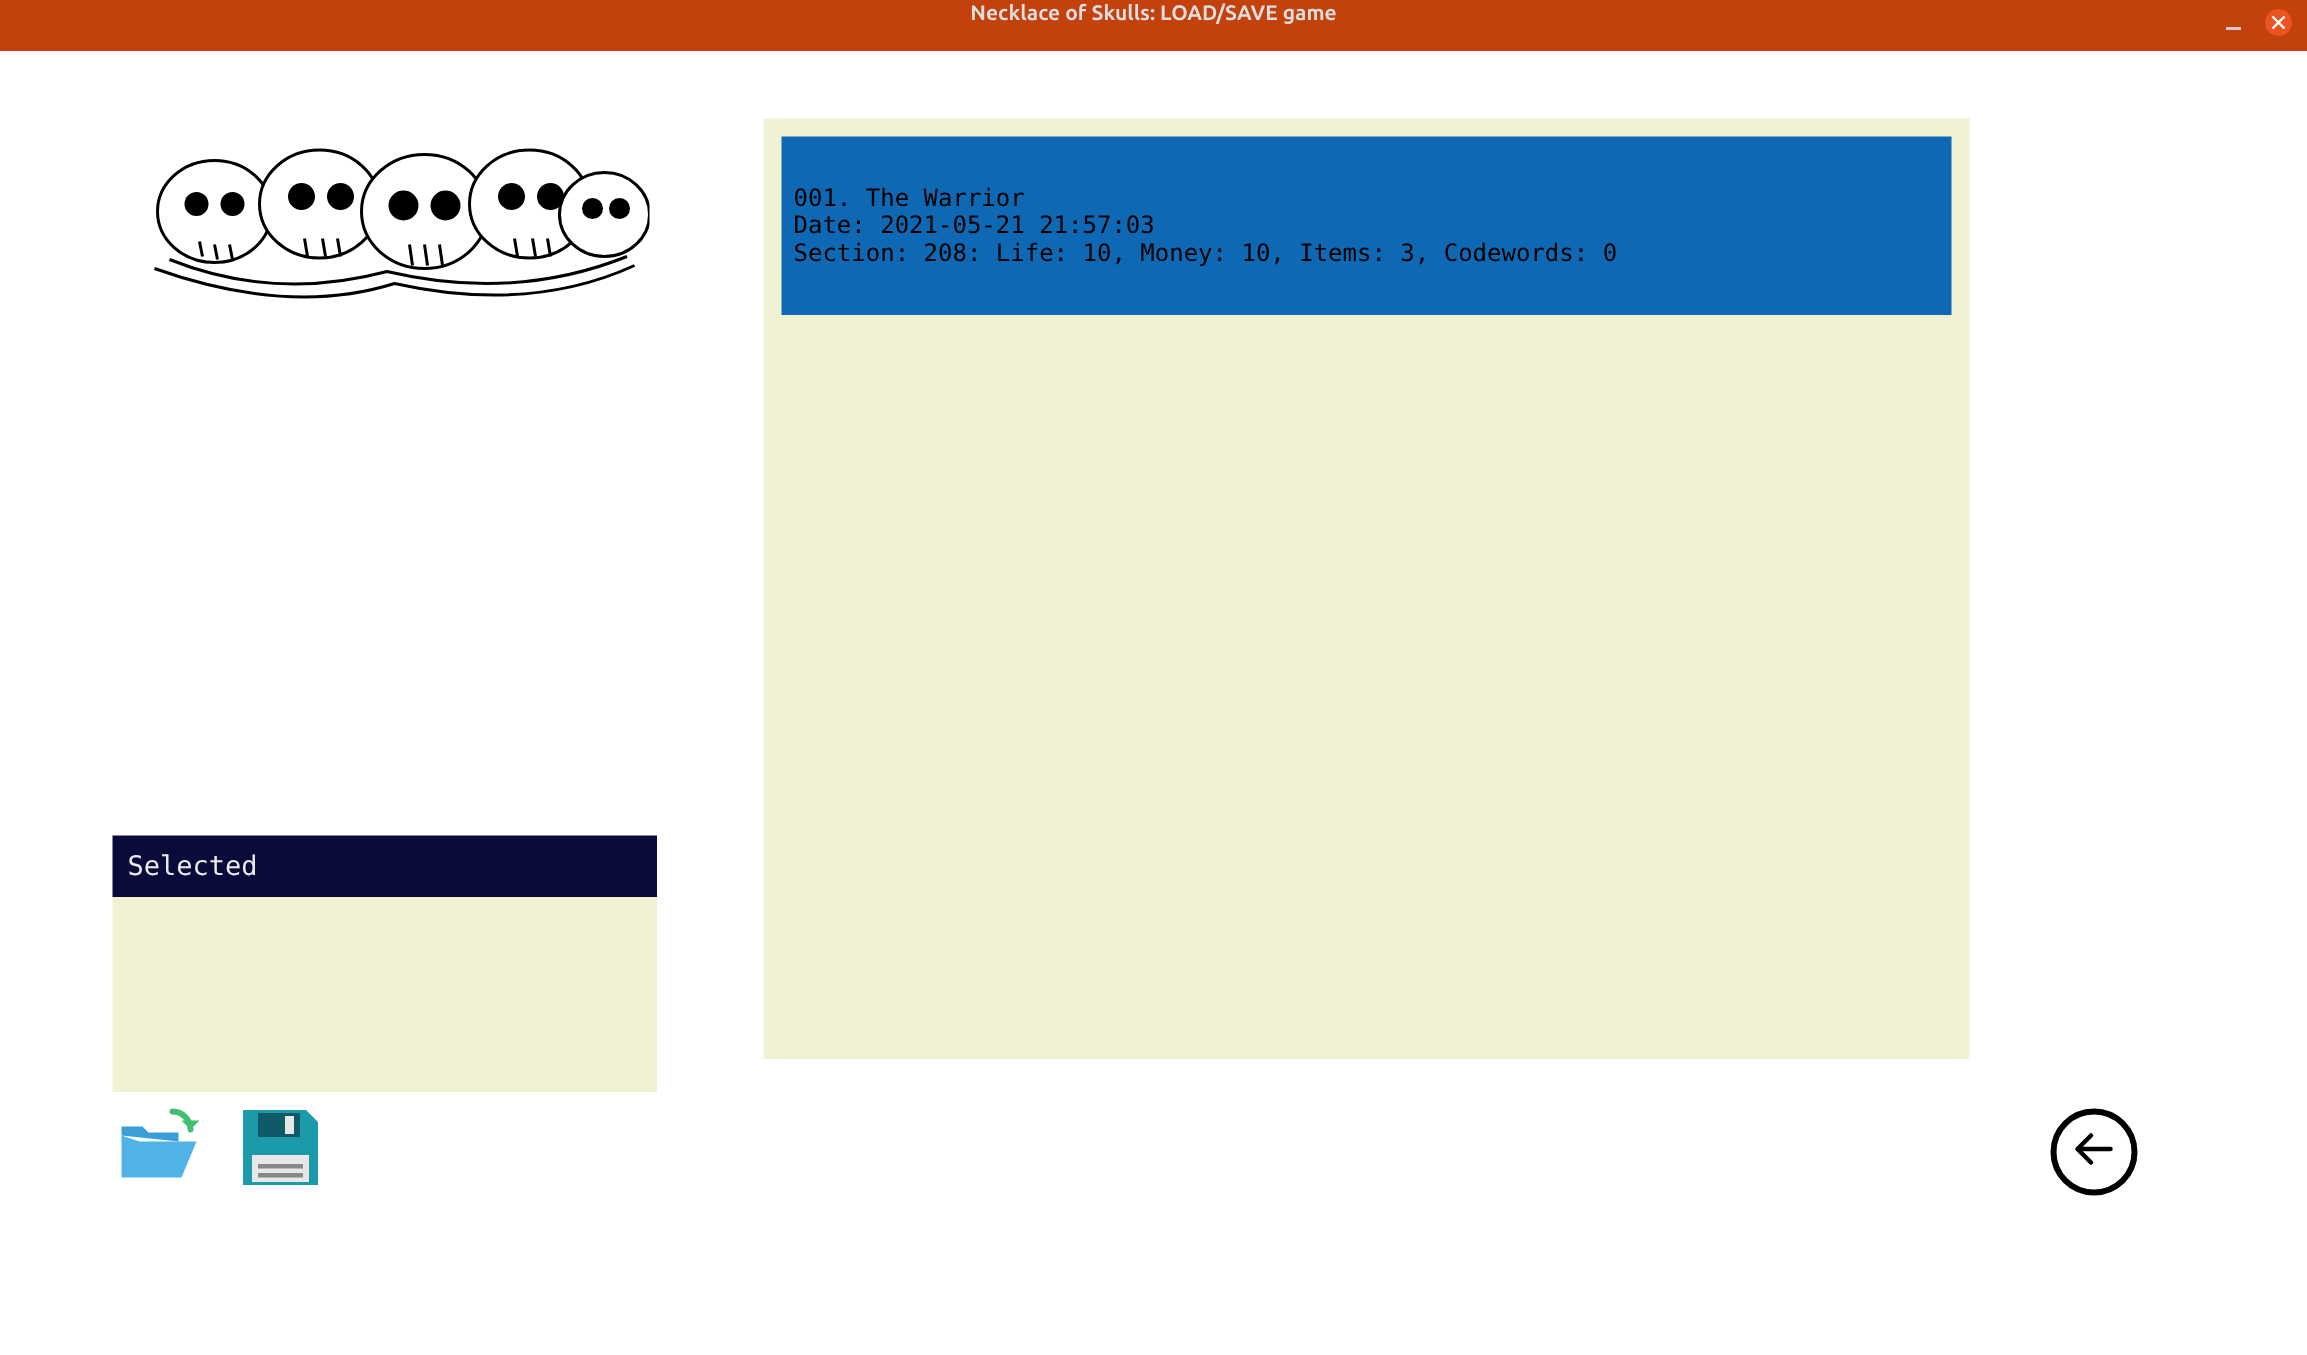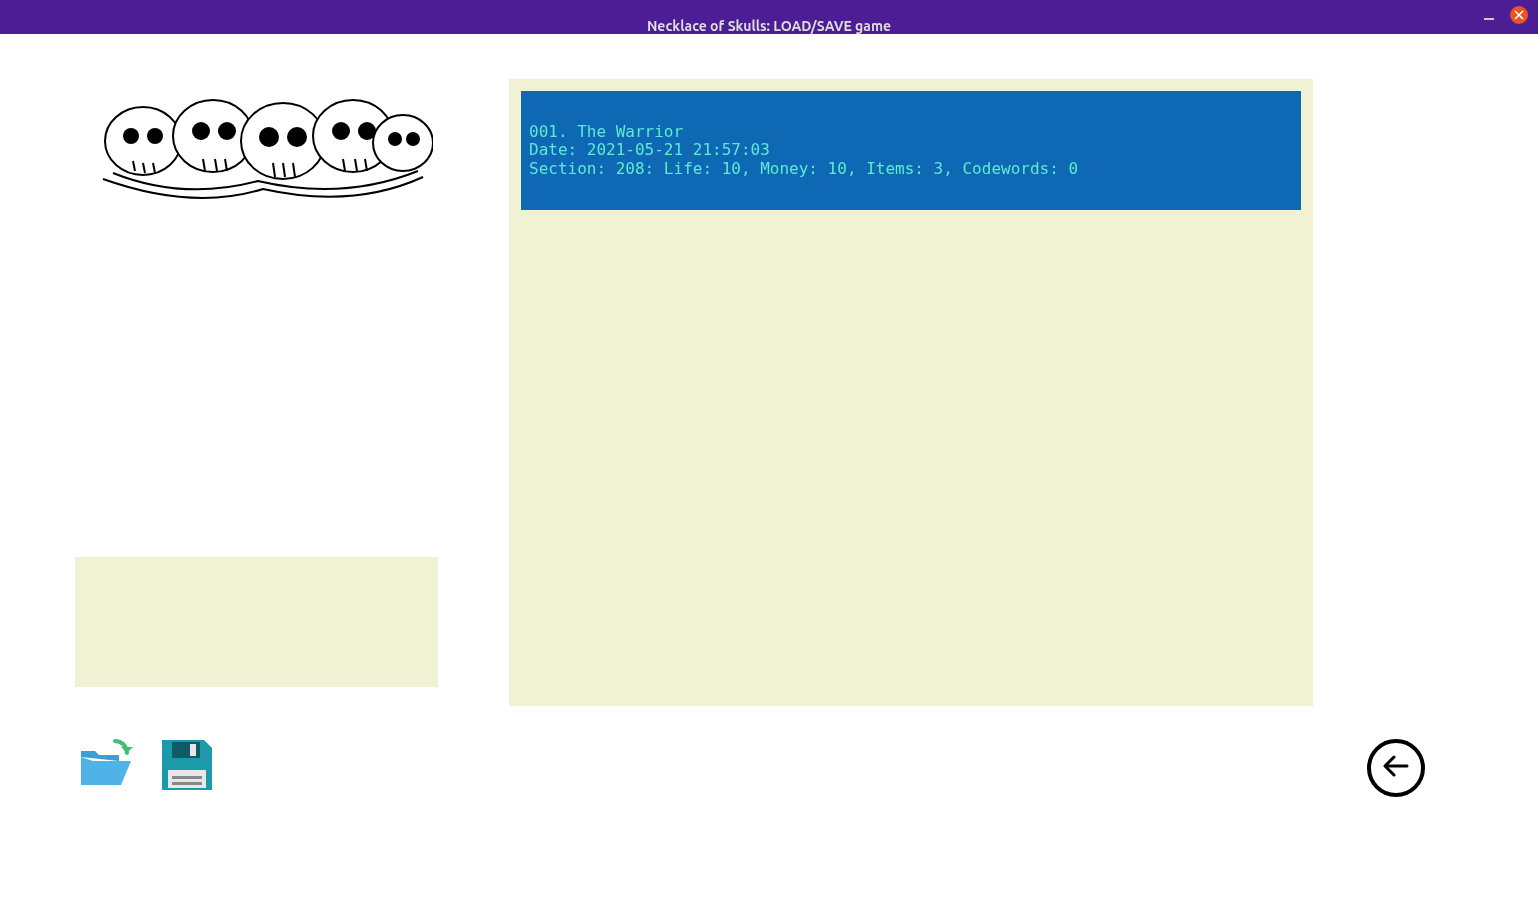--- a/index.html
+++ b/index.html
@@ -6,24 +6,24 @@
   body {
     width: 1538px;
     height: 903px;
     font-family: "DejaVu Sans Mono", "Consolas", monospace;
     background: #000;
     overflow: hidden;
   }
   .titlebar {
     width: 100%;
     height: 34px;
-    background: #4c1d95;
+    background: #c2410c;
     color: #ddd;
     display: flex;
-    align-items: flex-end;
+    align-items: flex-start;
     justify-content: center;
     position: relative;
     font-family: "Ubuntu", sans-serif;
     font-size: 14px;
     font-weight: 600;
   }
   .titlebar .controls {
     position: absolute;
     right: 10px;
     top: 6px;
@@ -117,21 +117,21 @@
     position: absolute;
     left: 506px;
     top: 42px;
     width: 804px;
     height: 627px;
     background: #f1f1d3;
     padding: 12px;
   }
   .save-slot {
     background: #0f68b3;
-    color: #5eead4;
+    color: #000000;
     font-family: "DejaVu Sans Mono", monospace;
     font-size: 16px;
     line-height: 1.15;
     padding: 32px 8px 32px 8px;
     margin-bottom: 40px;
     white-space: pre;
     cursor:pointer;
   }
 </style>
 </head>
@@ -184,20 +184,21 @@
           <path d="M20 98 Q 110 130 180 108 Q 270 128 340 96"></path>
           <path d="M50 80 L52 90 M60 82 L62 92 M70 82 L72 92"></path>
           <path d="M120 78 L122 90 M132 78 L134 90 M142 78 L144 90"></path>
           <path d="M190 82 L192 96 M200 82 L202 96 M210 82 L212 96"></path>
           <path d="M260 78 L262 90 M272 78 L274 90 M282 78 L284 90"></path>
         </g>
       </svg>
     </div>
 
     <div class="selected-panel">
+      <div class="selected-header">Selected</div>
       <div class="selected-body">
         <span></span>
       </div>
     </div>
 
     <div class="bottom-icons">
       <div class="icon-btn">
         <span>
           <svg width="60" height="60" viewBox="0 0 60 60">
             <path d="M6 22 L6 50 L46 50 L56 26 L18 26 Z" fill="#4fb3e8"></path>

